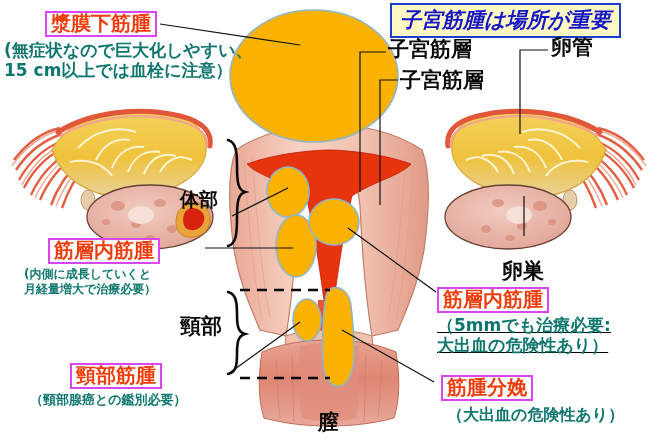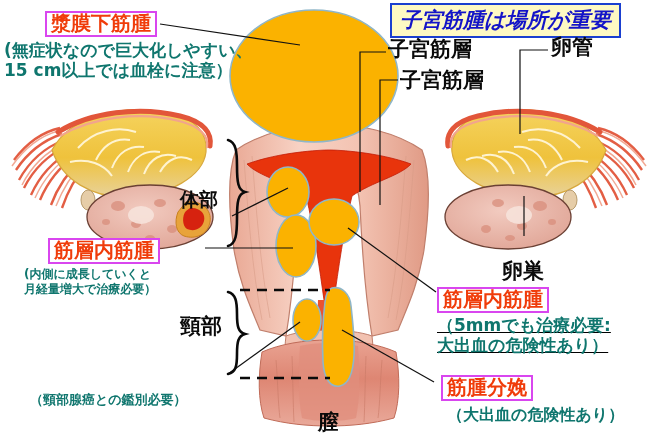--- a/index.html
+++ b/index.html
@@ -261,20 +261,23 @@
   </div>
 
   <div class="lbl" style="left:48px;top:238px;">
     <span class="redbox" style="font-size:20px;">筋層内筋腫</span>
   </div>
   <div class="lbl" style="left:24px;top:268px;font-size:12px;">
     <div class="bluecap">(内側に成長していくと</div>
     <div class="bluecap" style="margin-top:2px;">月経量増大で治療必要）</div>
   </div>
 
+  <div class="lbl" style="left:70px;top:363px;">
+    <span class="redbox" style="font-size:20px;">頸部筋腫</span>
+  </div>
   <div class="lbl" style="left:30px;top:393px;font-size:13px;">
     <div class="bluecap">（頸部腺癌との鑑別必要）</div>
   </div>
 
   <div class="lbl" style="left:437px;top:287px;">
     <span class="redbox" style="font-size:20px;">筋層内筋腫</span>
   </div>
   <div class="lbl" style="left:437px;top:317px;font-size:17px;text-decoration:underline;">
     <div class="bluecap">（5mmでも治療必要:</div>
     <div class="bluecap" style="margin-top:2px;">大出血の危険性あり）</div>

